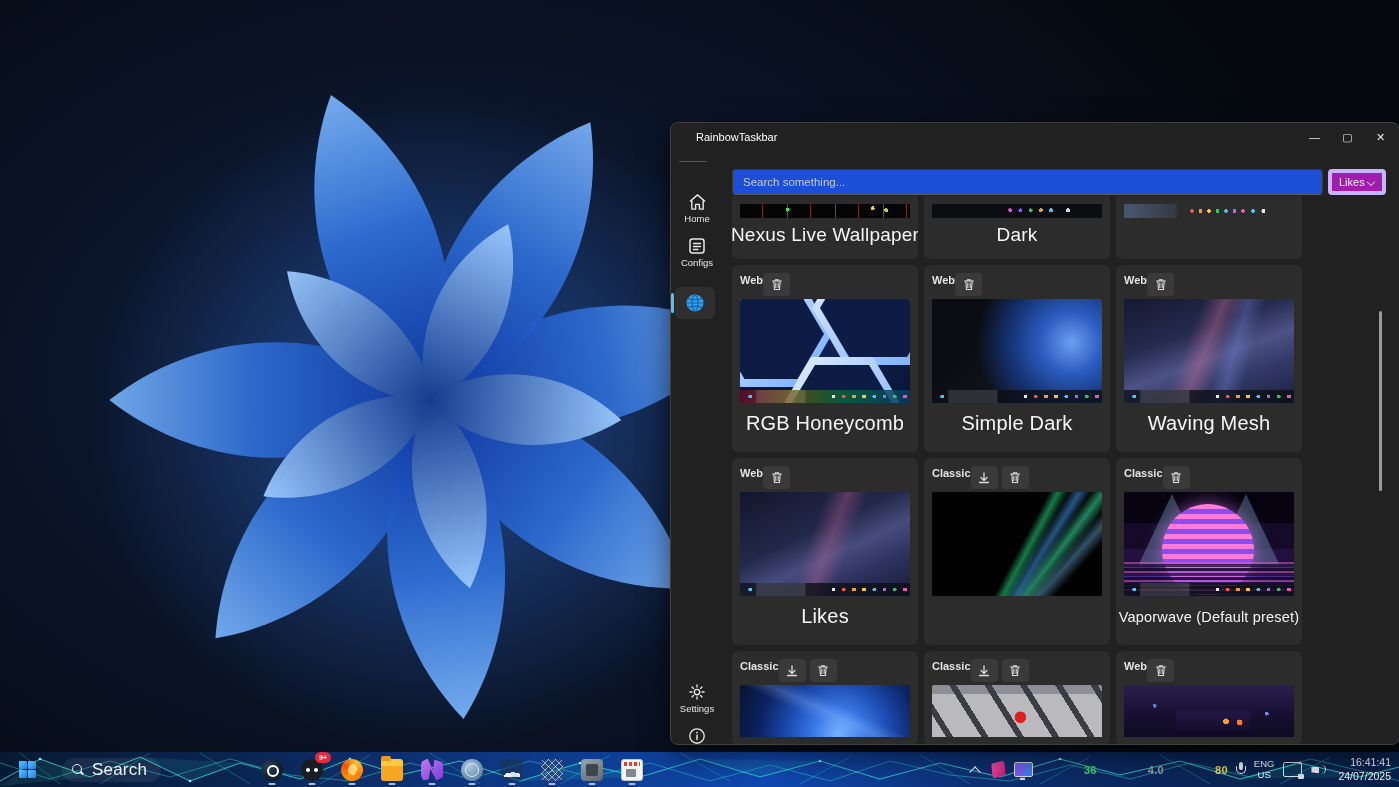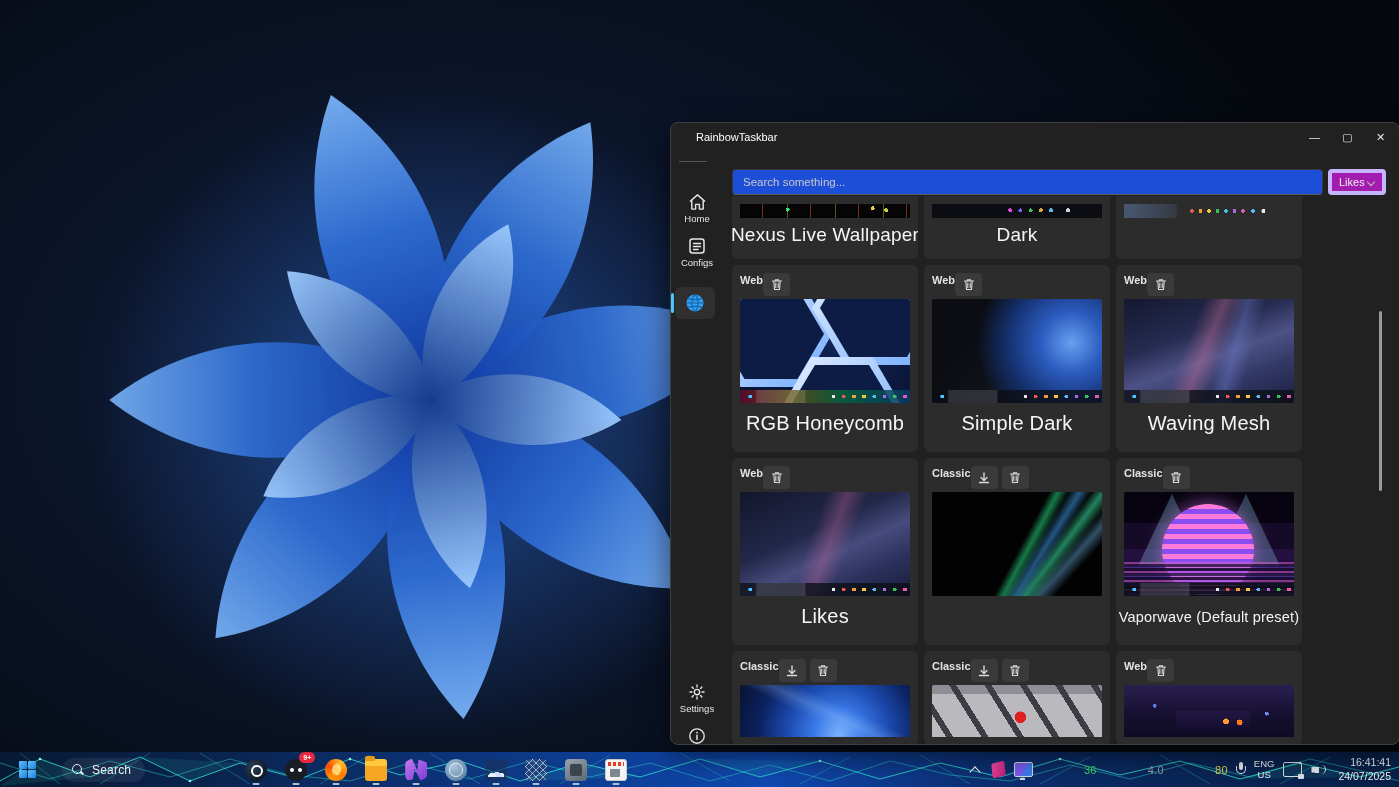--- a/index.html
+++ b/index.html
@@ -17,21 +17,21 @@
   .mesh{position:absolute;left:0;top:743px;width:1399px;height:44px;pointer-events:none;}
   .tb-row{position:absolute;left:0;top:752px;width:1399px;height:35px;display:flex;align-items:center;}
   .start{width:34px;height:30px;margin-left:10px;display:flex;align-items:center;justify-content:center;border-radius:4px;}
   .winlogo{width:17px;height:17px;display:grid;grid-template-columns:8px 8px;grid-template-rows:8px 8px;gap:1px;}
   .winlogo span{background:linear-gradient(135deg,#5fc2ff,#1d7fe0);border-radius:1px;}
   .tb-search{display:flex;align-items:center;gap:8px;margin-left:18px;height:24px;padding:0 14px 0 10px;
     border-radius:12px;background:rgba(255,255,255,0.07);}
   .tb-search .mag{width:12px;height:12px;position:relative;}
   .mag::before{content:"";position:absolute;left:0;top:0;width:8px;height:8px;border:1.6px solid #e9edf2;border-radius:50%;}
   .mag::after{content:"";position:absolute;left:8px;top:8px;width:4px;height:1.6px;background:#e9edf2;transform:rotate(45deg);}
-  .tb-search span{color:#eef1f5;font-size:12px;letter-spacing:.2px;}
+  .tb-search span{color:#eef1f5;font-size:17px;letter-spacing:.2px;}
   .tb-apps{display:flex;align-items:center;gap:10px;margin-left:96px;}
   .tb-app{width:30px;height:30px;position:relative;display:flex;align-items:center;justify-content:center;flex-direction:column;}
   .appic{width:22px;height:22px;border-radius:6px;position:relative;}
   .run-line{position:absolute;bottom:0px;left:50%;transform:translateX(-50%);width:7px;height:2px;border-radius:1px;background:#cdd6dd;opacity:.85;}
   .ic-steam{border-radius:50%;background:radial-gradient(circle at 35% 35%, #2a3f55, #101b28 70%);}
   .ic-steam::after{content:"";position:absolute;left:6px;top:6px;width:8px;height:8px;border:2px solid #fff;border-radius:50%;}
   .ic-discord{border-radius:50%;background:#1a1c24;}
   .ic-discord::before{content:"";position:absolute;left:5px;top:9px;width:4px;height:4px;border-radius:50%;background:#fff;}
   .ic-discord::after{content:"";position:absolute;right:5px;top:9px;width:4px;height:4px;border-radius:50%;background:#fff;}
   .badge-red{position:absolute;top:-3px;right:-4px;min-width:12px;height:11px;padding:0 2px;border-radius:6px;
@@ -54,21 +54,21 @@
   .ic-notes::before{content:"";position:absolute;left:2px;top:2px;right:2px;height:4px;
     background:repeating-linear-gradient(90deg,#e0402a 0 3px,transparent 3px 5px);}
   .ic-notes::after{content:"";position:absolute;left:4px;bottom:3px;width:10px;height:8px;background:#7d8790;border-radius:1px;}
 
   .tb-tray{position:absolute;right:8px;top:0;height:35px;display:flex;align-items:center;gap:9px;color:#fff;}
   .chev-up{width:16px;height:16px;position:relative;}
   .chev-up::before{content:"";position:absolute;left:4px;top:6px;width:7px;height:7px;border-left:1.8px solid #fff;border-top:1.8px solid #fff;transform:rotate(45deg);}
   .ic-pink{width:13px;height:15px;background:linear-gradient(135deg,#ff4fae,#c01d74);transform:skewY(-8deg) rotate(-6deg);border-radius:2px;}
   .ic-monitor{width:17px;height:13px;border:1.5px solid #d7dce2;border-radius:2px;background:linear-gradient(120deg,#7b5cf0 0 55%,#3f7df0 55%);position:relative;}
   .ic-monitor::after{content:"";position:absolute;left:5px;bottom:-4px;width:5px;height:2.5px;background:#d7dce2;}
-  .stat{font-size:11px;font-weight:normal;letter-spacing:.3px;padding-left:42px;}
+  .stat{font-size:11px;font-weight:bold;letter-spacing:.3px;padding-left:42px;}
   .stat-0{color:#41d75e;} .stat-1{color:#9aa0a6;} .stat-2{color:#e7d34b;}
   .ic-mic{width:8px;height:16px;position:relative;}
   .ic-mic::before{content:"";position:absolute;left:2px;top:0;width:4px;height:8px;border-radius:3px;background:#e8ecf0;}
   .ic-mic::after{content:"";position:absolute;left:-1px;top:4px;width:8px;height:7px;border:1.5px solid #e8ecf0;border-top:none;border-radius:0 0 6px 6px;}
   .lang{display:flex;flex-direction:column;align-items:center;line-height:1.15;font-size:9.5px;color:#f2f4f6;}
   .ic-net{width:17px;height:13px;border:1.5px solid #dde2e8;border-radius:2px;position:relative;}
   .ic-net::after{content:"";position:absolute;right:-3px;bottom:-3px;width:6px;height:5px;background:#dde2e8;border-radius:1px;}
   .ic-vol{width:16px;height:14px;position:relative;}
   .ic-vol::before{content:"";position:absolute;left:0;top:4px;width:8px;height:6px;background:#e8ecf0;
     clip-path:polygon(0 0,40% 0,100% -60%,100% 160%,40% 100%,0 100%);}

